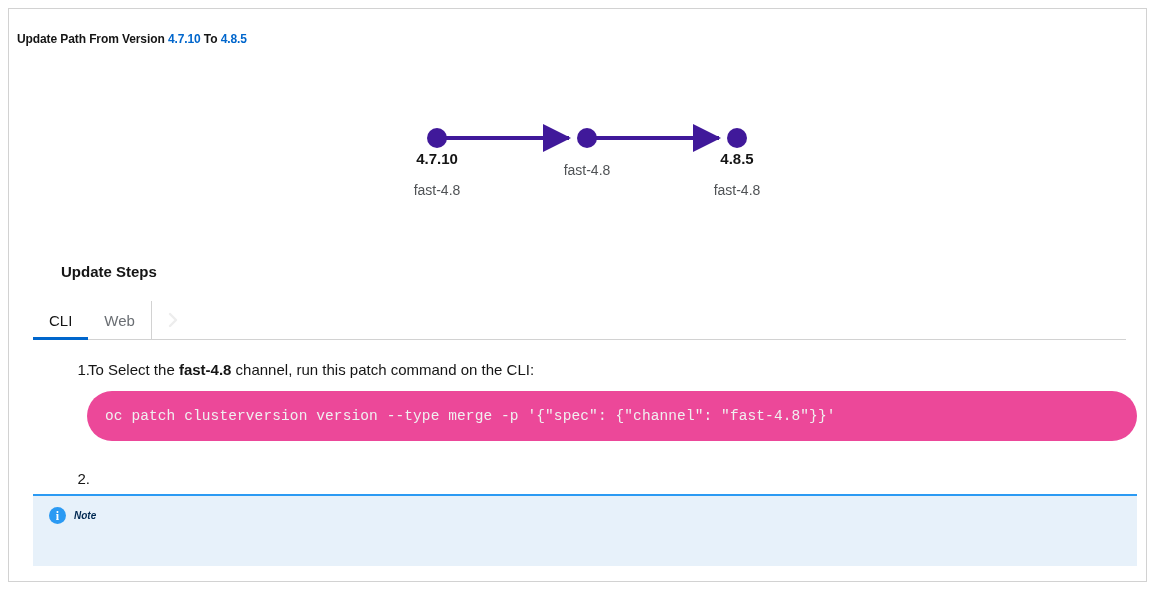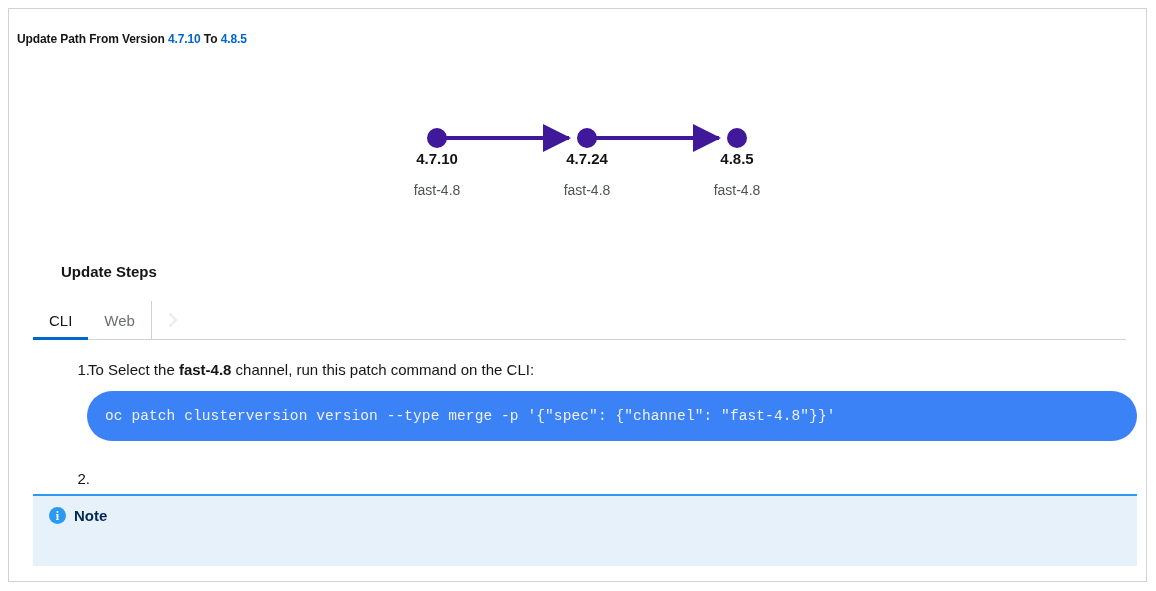--- a/index.html
+++ b/index.html
@@ -176,21 +176,21 @@
   .step1 { top: 10px; }
   .step2 { top: 97px; }
   b { font-weight: bold; }
 
   .code-block {
     position: absolute;
     left: 54px;
     top: 32px;
     width: 1050px;
     height: 50px;
-    background: #3b82f6;
+    background: #ec4899;
     box-sizing: border-box;
     display: flex;
     align-items: center;
     padding: 0 18px;
     border-radius: 25px;
   }
   .code-block code {
     font-family: "Liberation Mono", "DejaVu Sans Mono", monospace;
     font-size: 14.5px;
     color: #f0f0f0;
@@ -233,23 +233,24 @@
     color: #ffffff;
     font-size: 12px;
     font-weight: bold;
     font-family: "Liberation Serif", serif;
     display: flex;
     align-items: center;
     justify-content: center;
     line-height: 1;
   }
   .note-title {
-    font-size: 15px;
+    font-size: 10px;
     font-weight: bold;
     color: #002952;
+    font-style: italic;
   }
   .note-body {
     margin-top: 7px;
     margin-left: 25px;
     font-size: 14px;
     color: #151515;
     line-height: 20px;
   }
 </style>
 </head>
@@ -274,21 +275,20 @@
       <circle cx="578" cy="29" r="10" fill="#40199A"></circle>
       <circle cx="728" cy="29" r="10" fill="#40199A"></circle>
     </svg>
 
     <div class="node-labels">
       <div class="node-group" style="left:348px;">
         <div class="node-version">4.7.10</div>
         <div class="node-channel">fast-4.8</div>
       </div>
       <div class="node-group" style="left:498px;">
-        <div class="node-version">4.7.24</div>
         <div class="node-channel">fast-4.8</div>
       </div>
       <div class="node-group" style="left:648px;">
         <div class="node-version">4.8.5</div>
         <div class="node-channel">fast-4.8</div>
       </div>
     </div>
   </div>
 
   <div class="steps-heading">Update Steps</div>

